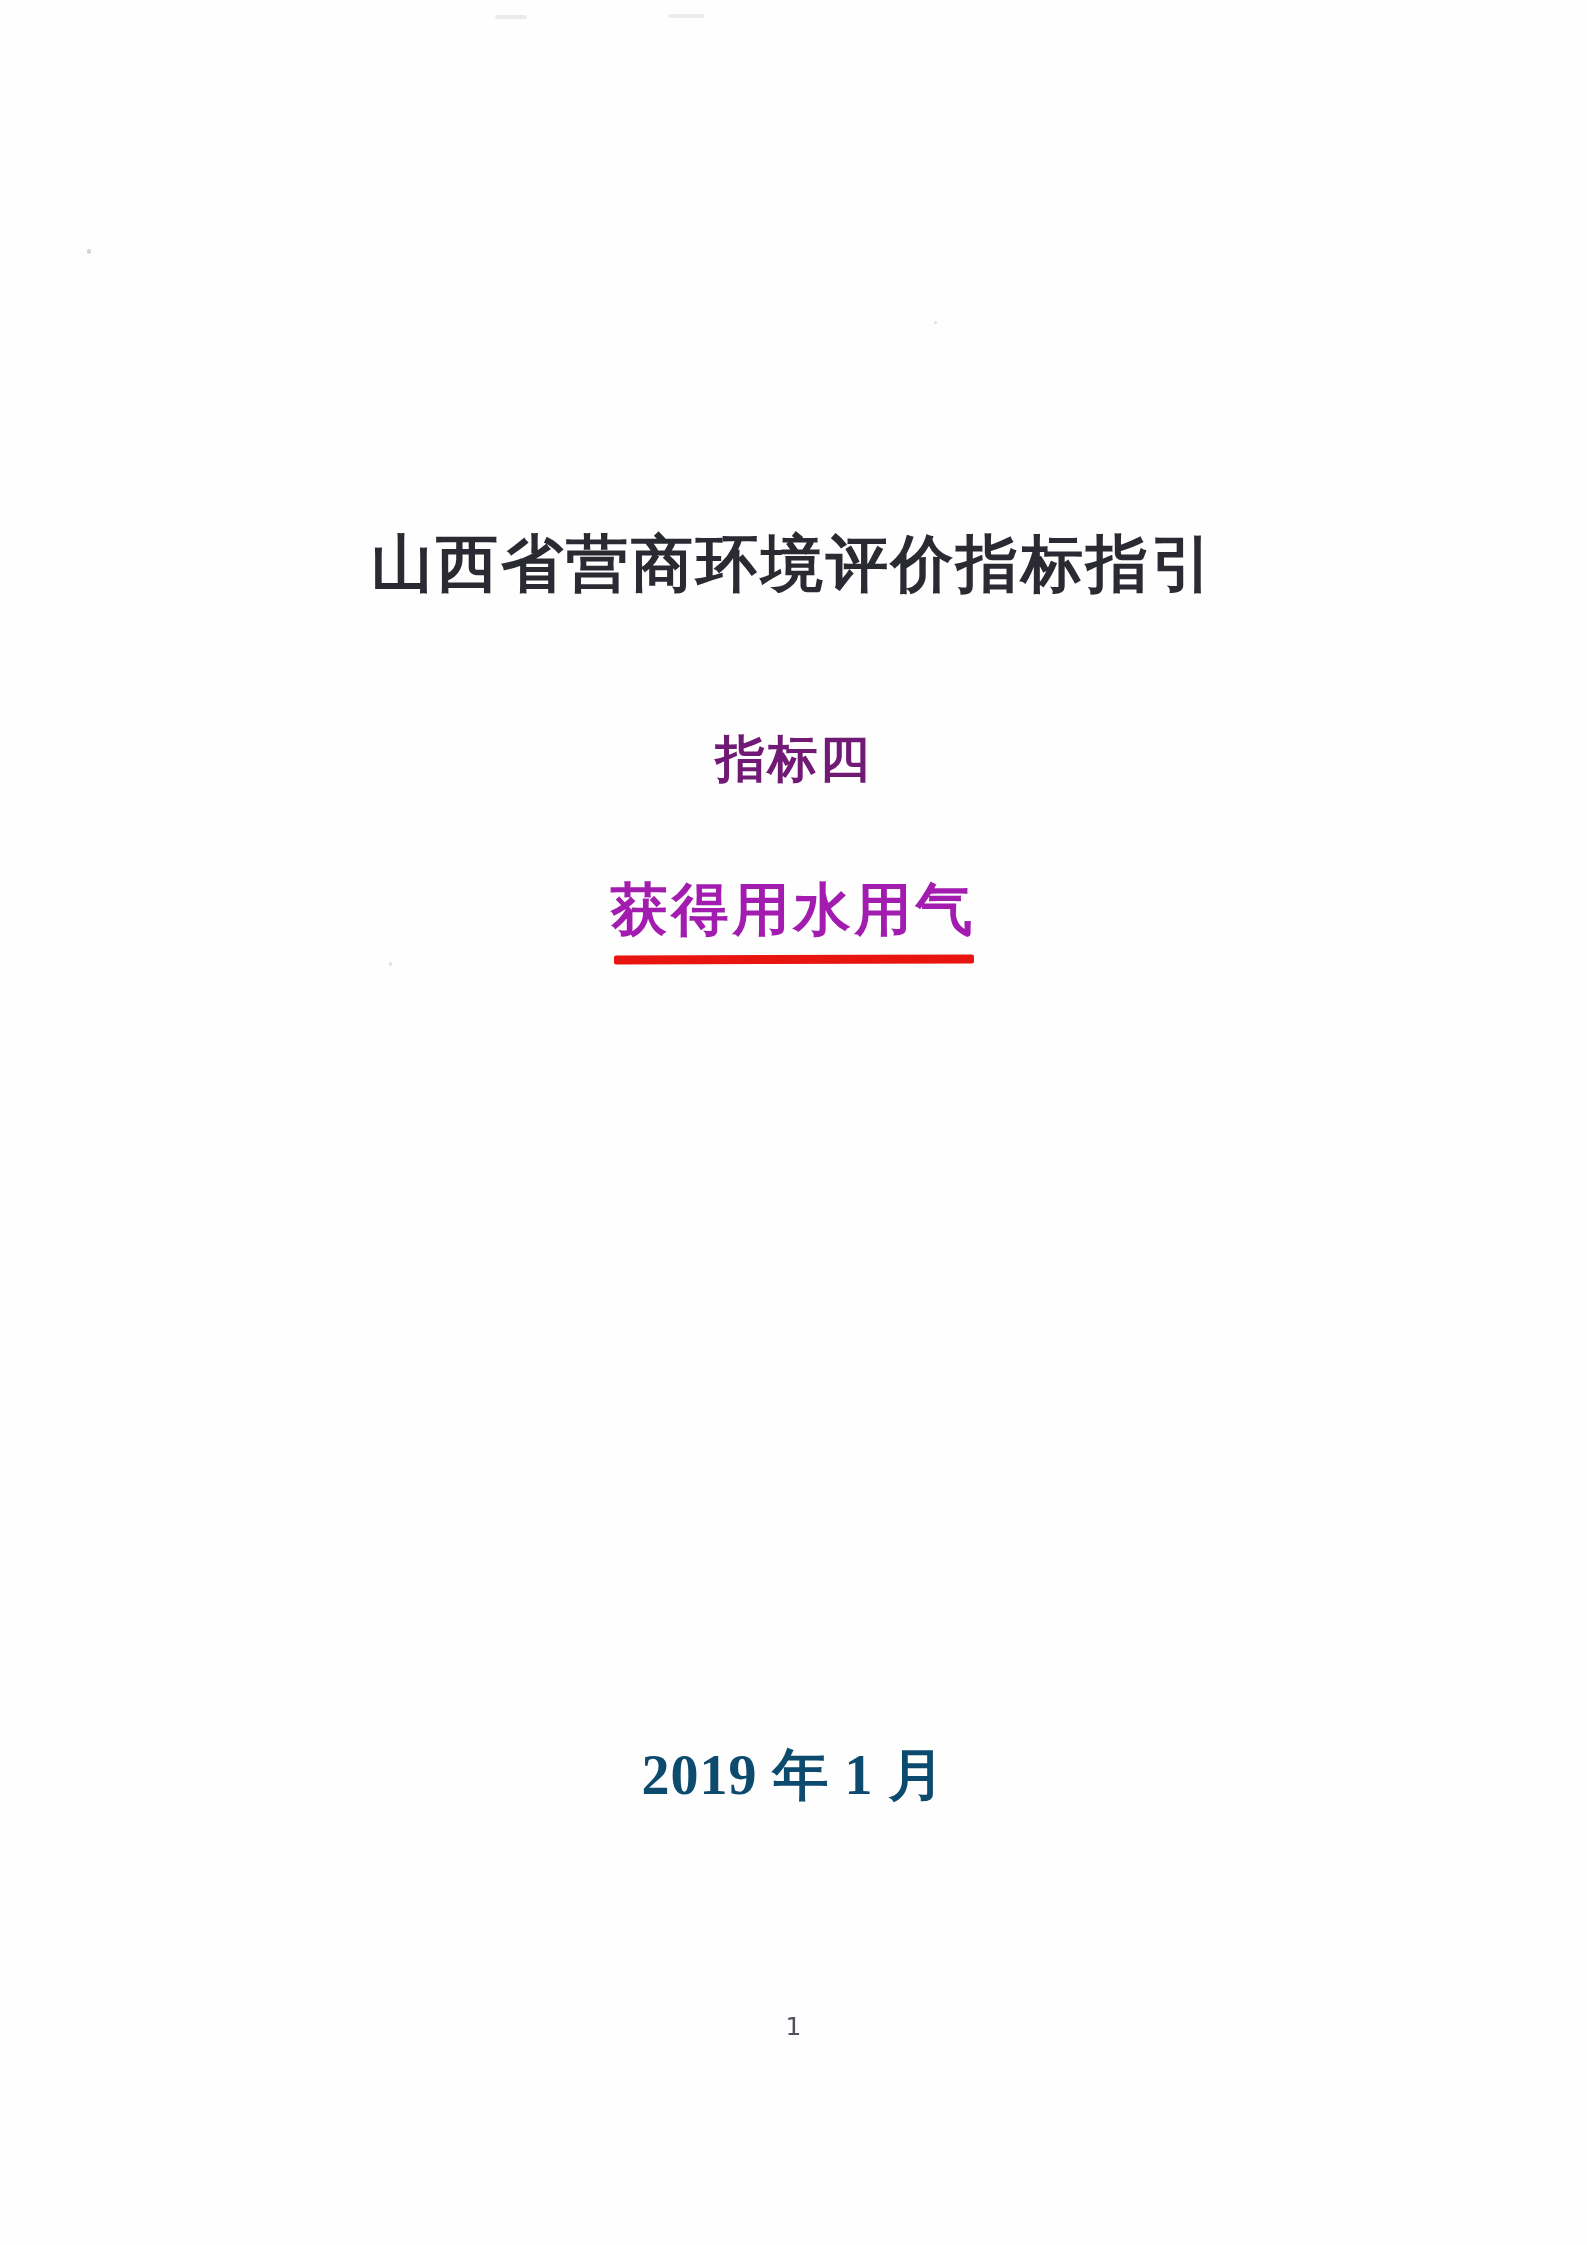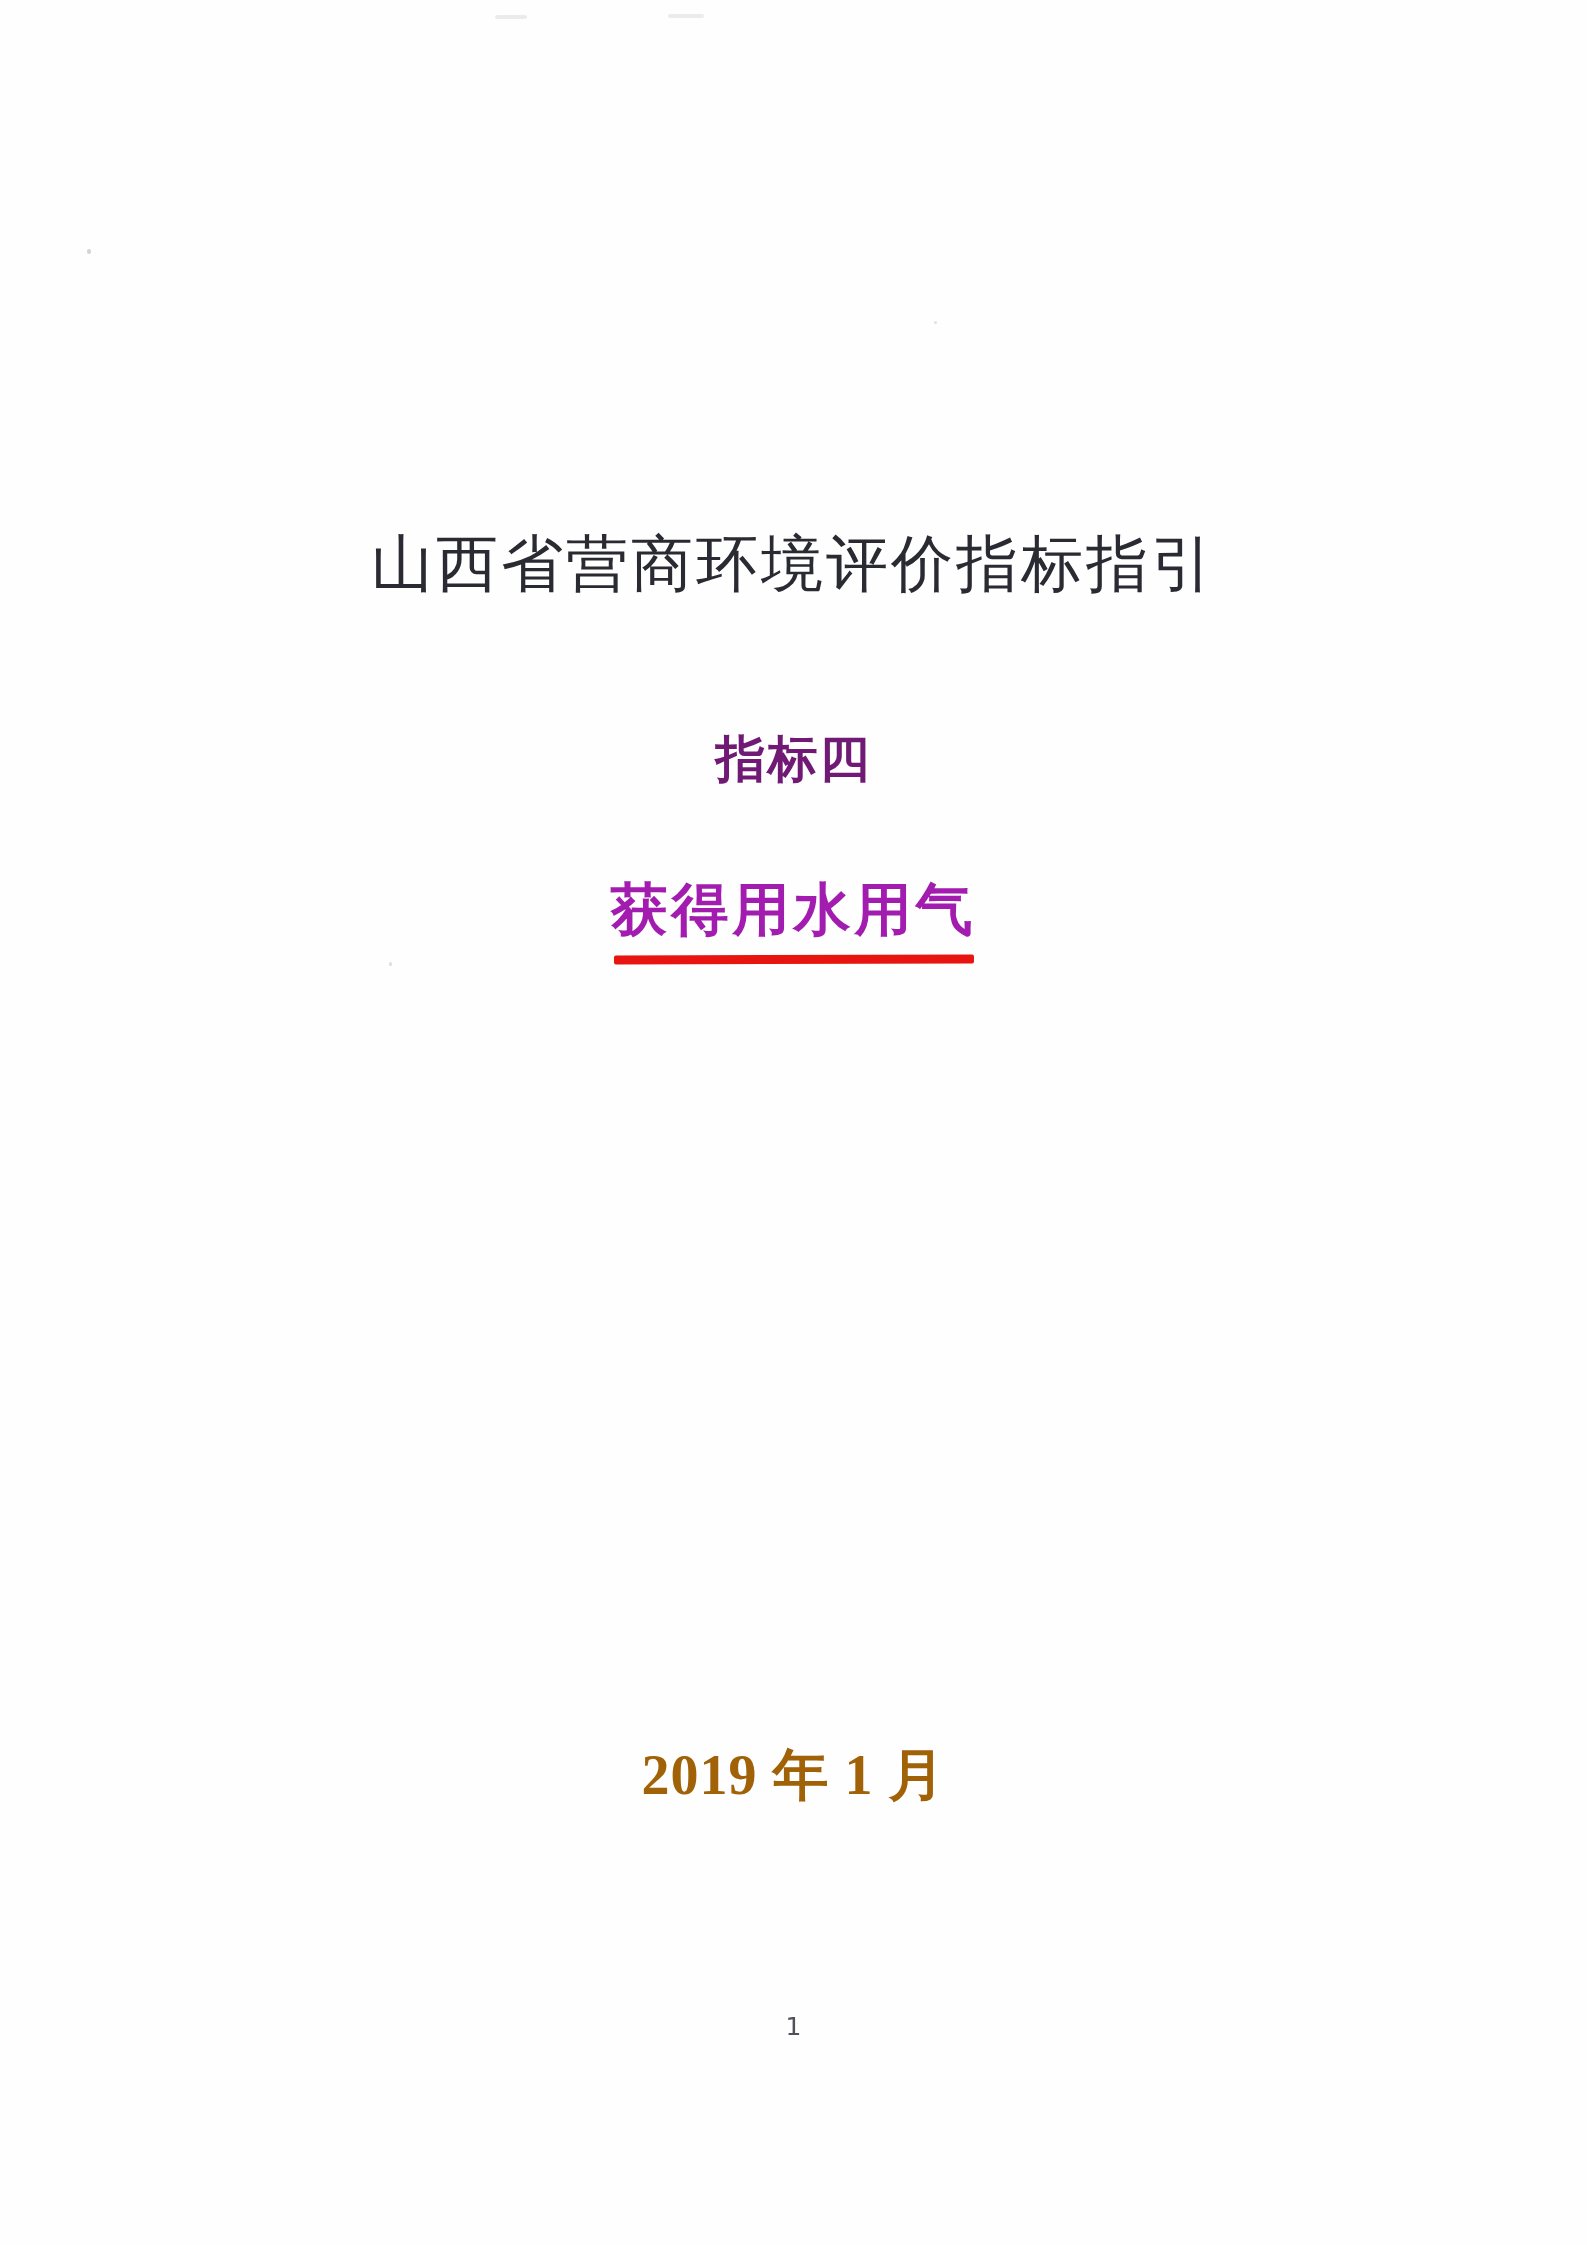--- a/index.html
+++ b/index.html
@@ -19,21 +19,21 @@
   .centered-line {
     position: absolute;
     left: 0;
     width: 100%;
     text-align: center;
     white-space: nowrap;
   }
   .doc-title {
     top: 522px;
     font-size: 62px;
-    font-weight: normal;
+    font-weight: bold;
     letter-spacing: 3px;
     color: #2a2a33;
   }
   .doc-subtitle {
     top: 726px;
     font-size: 50px;
     font-weight: bold;
     letter-spacing: 2px;
     color: #701a75;
   }
@@ -58,21 +58,21 @@
     font-size: 39px;
     font-weight: bold;
     letter-spacing: 2px;
     color: #2a2a33;
   }
   .doc-date {
     top: 1738px;
     font-size: 56px;
     font-weight: bold;
     letter-spacing: 1px;
-    color: #a16207;
+    color: #0c4a6e;
   }
   .page-number {
     top: 2012px;
     font-size: 25px;
     font-weight: normal;
     color: #50505a;
     font-family: "DejaVu Sans", sans-serif;
   }
   
   .scan-smudge {

